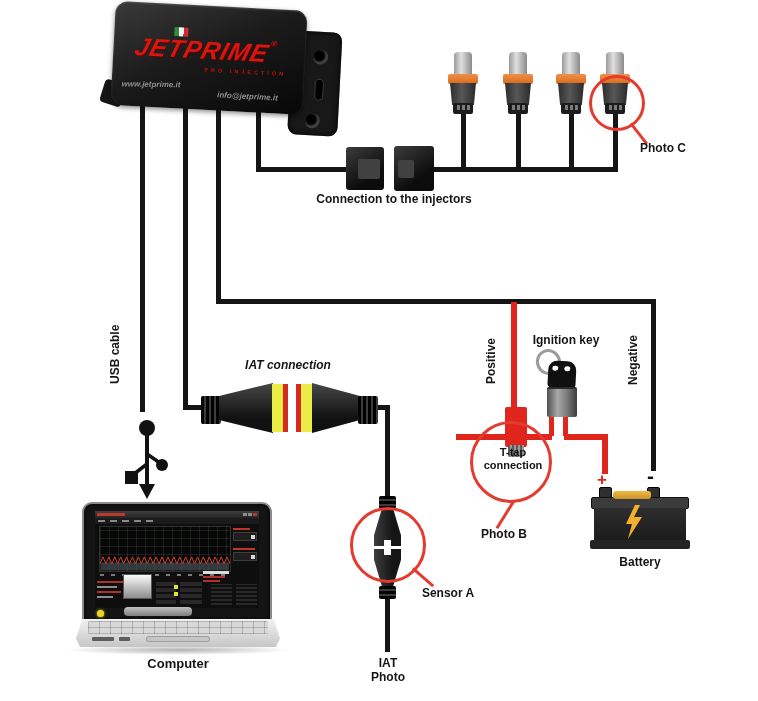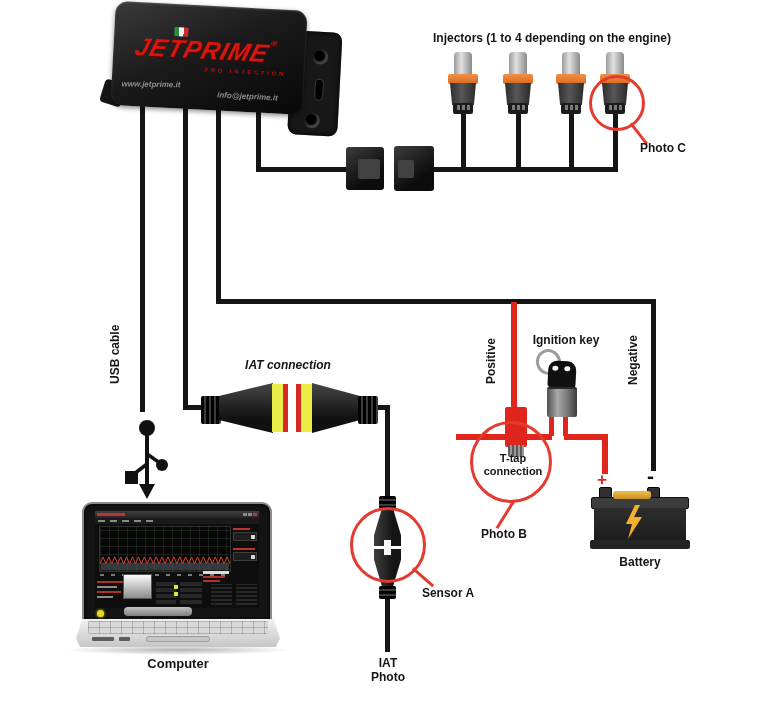--- a/index.html
+++ b/index.html
@@ -188,21 +188,20 @@
     <div class="ecu-tab"></div>
     <div class="ecu-box">
       <div class="ecu-flag"></div>
       <div class="ecu-brand"><span>JETPRIME</span><span class="ecu-reg">®</span></div>
       <div class="ecu-tag">PRO INJECTION</div>
       <div class="ecu-url" style="left:10px;top:77px;transform:rotate(-2deg);">www.jetprime.it</div>
       <div class="ecu-url" style="left:106px;top:84px;">info@jetprime.it</div>
     </div>
   </div>
 
-  <div class="lbl" style="left:427px;top:31px;width:250px;">Injectors (1 to 4 depending on the engine)</div>
 
   <div class="injector" style="left:445px;top:52px;">
     <div class="inj-cap"></div>
     <div class="inj-ring"></div>
     <div class="inj-body"></div>
     <div class="inj-pins">
         <div class="inj-pin"></div>
         <div class="inj-pin"></div>
         <div class="inj-pin"></div>
       </div>
@@ -241,20 +240,21 @@
   <div class="photo-circle" style="left:589px;top:75px;width:56px;height:56px;"></div>
   <div class="pointer" style="left:631px;top:122px;width:26px;transform:rotate(52deg);"></div>
   <div class="lbl" style="left:633px;top:141px;width:60px;">Photo C</div>
 
   <div class="sq-conn" style="left:346px;top:147px;width:38px;height:43px;">
     <div class="sq-inner" style="left:12px;top:12px;width:22px;height:20px;"></div>
   </div>
   <div class="sq-conn" style="left:394px;top:146px;width:40px;height:45px;">
     <div class="sq-inner" style="left:4px;top:14px;width:16px;height:18px;"></div>
   </div>
+  <div class="lbl" style="left:308px;top:192px;width:172px;">Connection to the injectors</div>
 
   <div class="vlabel" style="left:108px;top:308px;height:92px;">USB cable</div>
   <svg class="abs" style="left:119px;top:418px;z-index:2;" width="58" height="82" viewBox="0 0 58 82">
     <circle cx="28" cy="10" r="8" fill="#111"></circle>
     <line x1="28" y1="14" x2="28" y2="68" stroke="#111" stroke-width="4"></line>
     <polygon points="20,66 36,66 28,81" fill="#111"></polygon>
     <line x1="28" y1="46" x2="15" y2="56" stroke="#111" stroke-width="3.5"></line>
     <rect x="6" y="53" width="13" height="13" fill="#111"></rect>
     <line x1="28" y1="36" x2="41" y2="45" stroke="#111" stroke-width="3.5"></line>
     <circle cx="43" cy="47" r="6" fill="#111"></circle>
@@ -293,21 +293,21 @@
   <div class="ttap-teeth"></div>
 
   <div class="key-ring"></div>
   <div class="key-head">
     <div class="key-eye" style="left:4px;"></div>
     <div class="key-eye" style="left:16px;"></div>
   </div>
   <div class="key-cyl"></div>
 
   <div class="photo-circle" style="left:470px;top:421px;width:82px;height:82px;"></div>
-  <div class="lbl" style="left:477px;top:446px;width:72px;font-size:11px;line-height:13px;z-index:7;margin-top:6px;">
+  <div class="lbl" style="left:477px;top:446px;width:72px;font-size:11px;line-height:13px;z-index:7;">
     <span>T-tap</span><br>
     <span>connection</span>
   </div>
   <div class="pointer" style="left:514px;top:500px;width:32px;transform:rotate(122deg);"></div>
   <div class="lbl" style="left:472px;top:527px;width:64px;">Photo B</div>
 
   <div class="batt-sign" style="left:597px;top:470px;font-size:17px;color:#e0251d;">+</div>
   <div class="batt-sign" style="left:647px;top:464px;font-size:21px;color:#111;">-</div>
   <div class="batt-term" style="left:599px;top:487px;"></div>
   <div class="batt-term" style="left:647px;top:487px;"></div>

